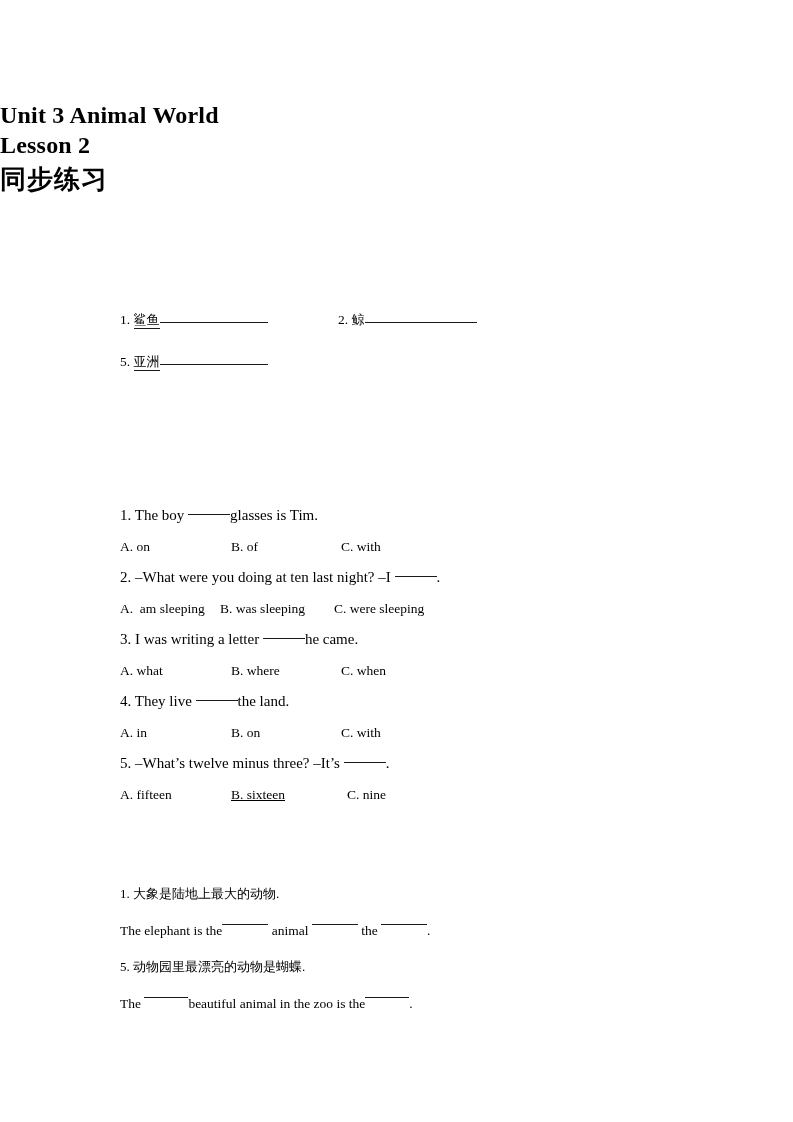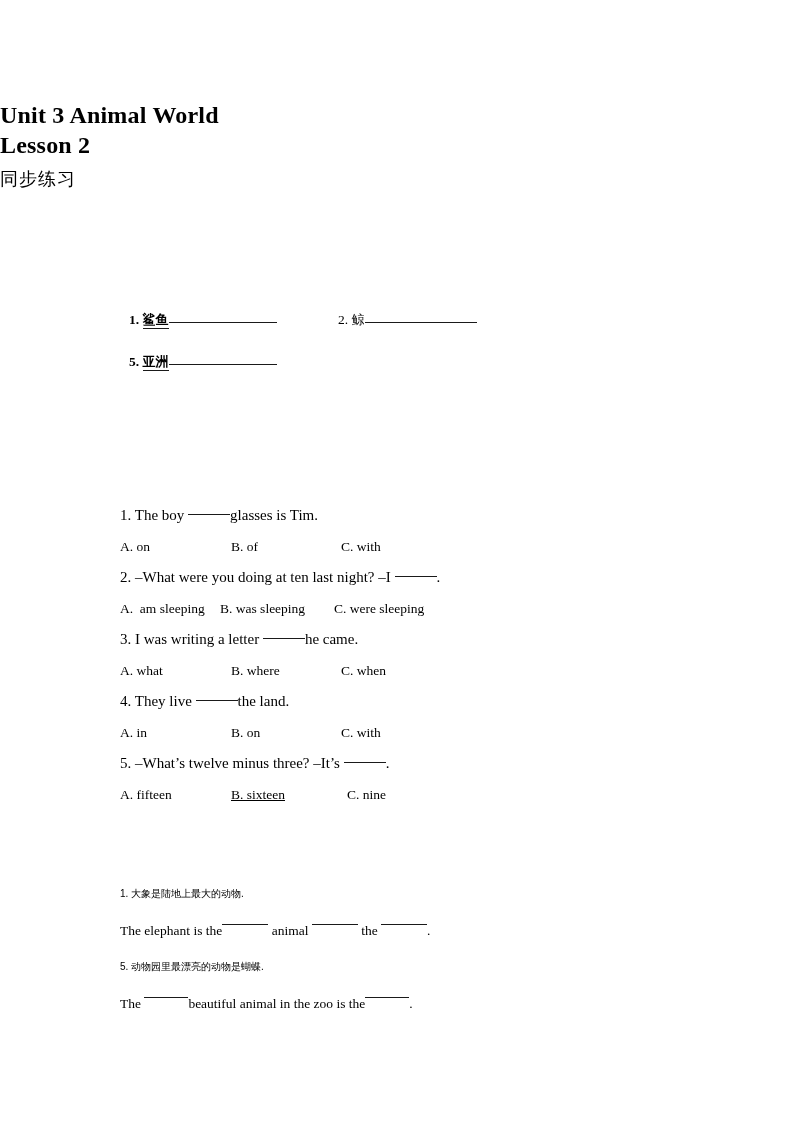--- a/index.html
+++ b/index.html
@@ -29,22 +29,22 @@
     width: 793px;
   }
   .title-line {
     font-size: 24px;
     font-weight: bold;
     line-height: 30px;
     letter-spacing: 0.2px;
     white-space: nowrap;
   }
   .title-cn {
-    font-size: 18px;
-    font-weight: normal;
+    font-size: 26px;
+    font-weight: bold;
     line-height: 38px;
     font-family: "DejaVu Sans", "Liberation Sans", sans-serif;
     letter-spacing: 1px;
   }
 
   
   .section {
     position: absolute;
     left: 120px;
     width: 600px;
@@ -56,21 +56,21 @@
     position: relative;
     height: 42px;
   }
   .vocab-item {
     position: absolute;
     top: 0;
     font-size: 13.5px;
     line-height: 20px;
     white-space: nowrap;
   }
-  .vocab-item.col-left  { left: 9px; font-weight: bold; }
+  .vocab-item.col-left  { left: 0px; }
   .vocab-item.col-right { left: 218px; }
   .vocab-num {
     font-size: 13.5px;
     font-family: "Liberation Serif", serif;
   }
   .vocab-word {
     font-family: "DejaVu Sans", "Liberation Sans", sans-serif;
     font-size: 13px;
   }
   
@@ -101,22 +101,22 @@
   }
   .mc-opt {
     position: absolute;
     top: 0;
     white-space: pre;
   }
 
   
   #translate-section { top: 876px; }
   .tr-cn {
-    font-family: Liberation Sans, sans-serif;
-    font-size: 10px;
+    font-family: Liberation Serif, serif;
+    font-size: 13px;
     line-height: 36px;
     white-space: pre;
   }
   .tr-en {
     font-size: 13.5px;
     line-height: 37px;
     white-space: pre;
   }
 </style>
 </head>

